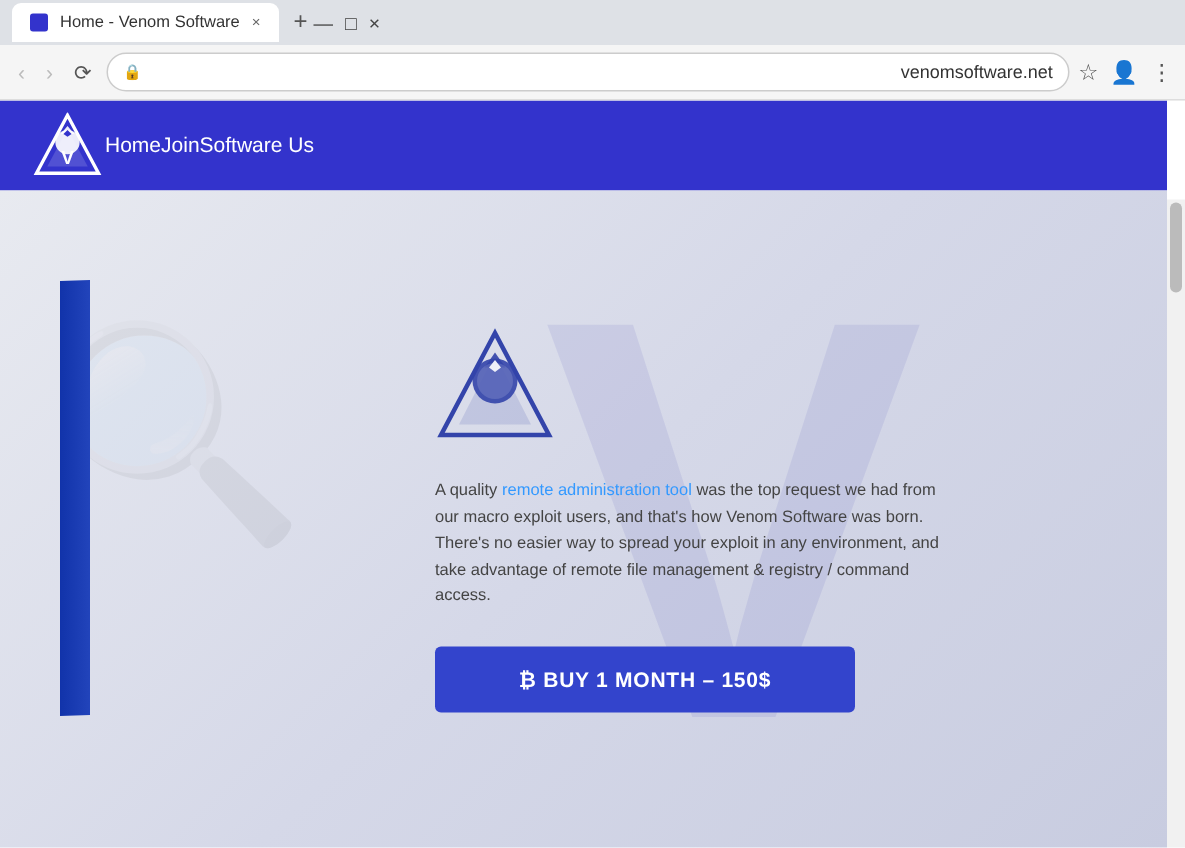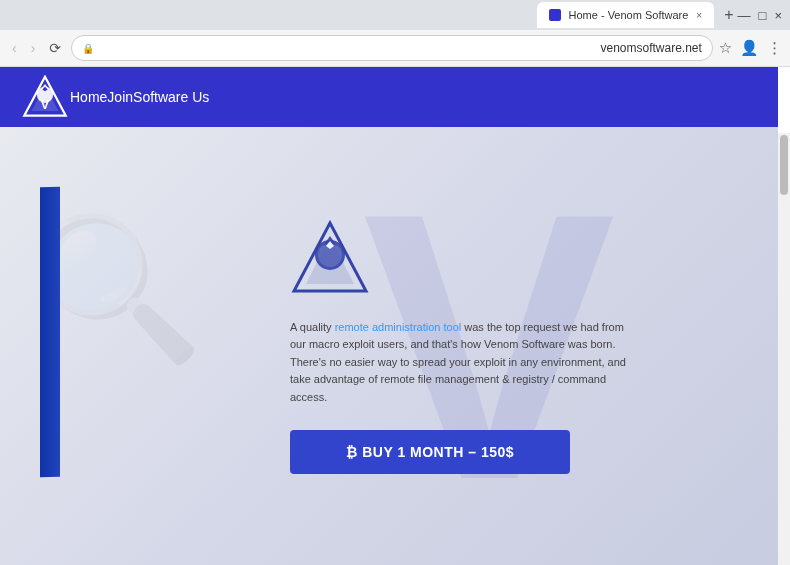--- a/index.html
+++ b/index.html
@@ -6,21 +6,21 @@
     body { width: 790px; height: 565px; overflow: hidden; font-family: Arial, sans-serif; background: #fff; }
 
     
     .browser-chrome {
       background: #f5f5f5;
       border-bottom: 1px solid #ddd;
     }
     .title-bar {
       display: flex;
       align-items: center;
-      justify-content: flex-end;
+      justify-content: flex-start;
       height: 30px;
       padding: 0 8px;
       background: #dee1e6;
     }
     .title-bar-left {
       display: flex;
       align-items: center;
       gap: 6px;
     }
     .tab {

